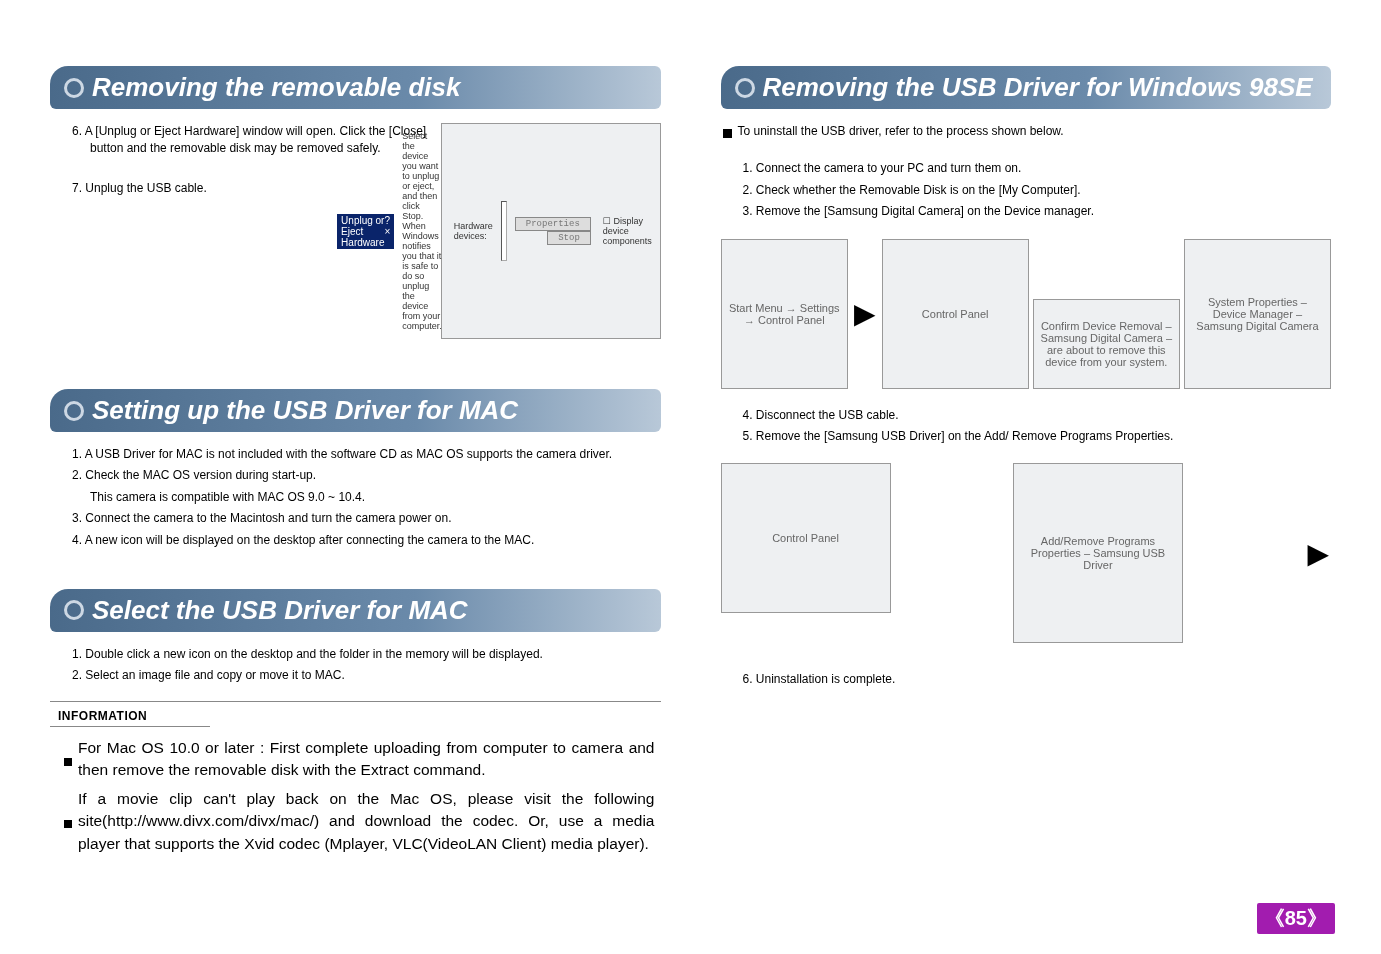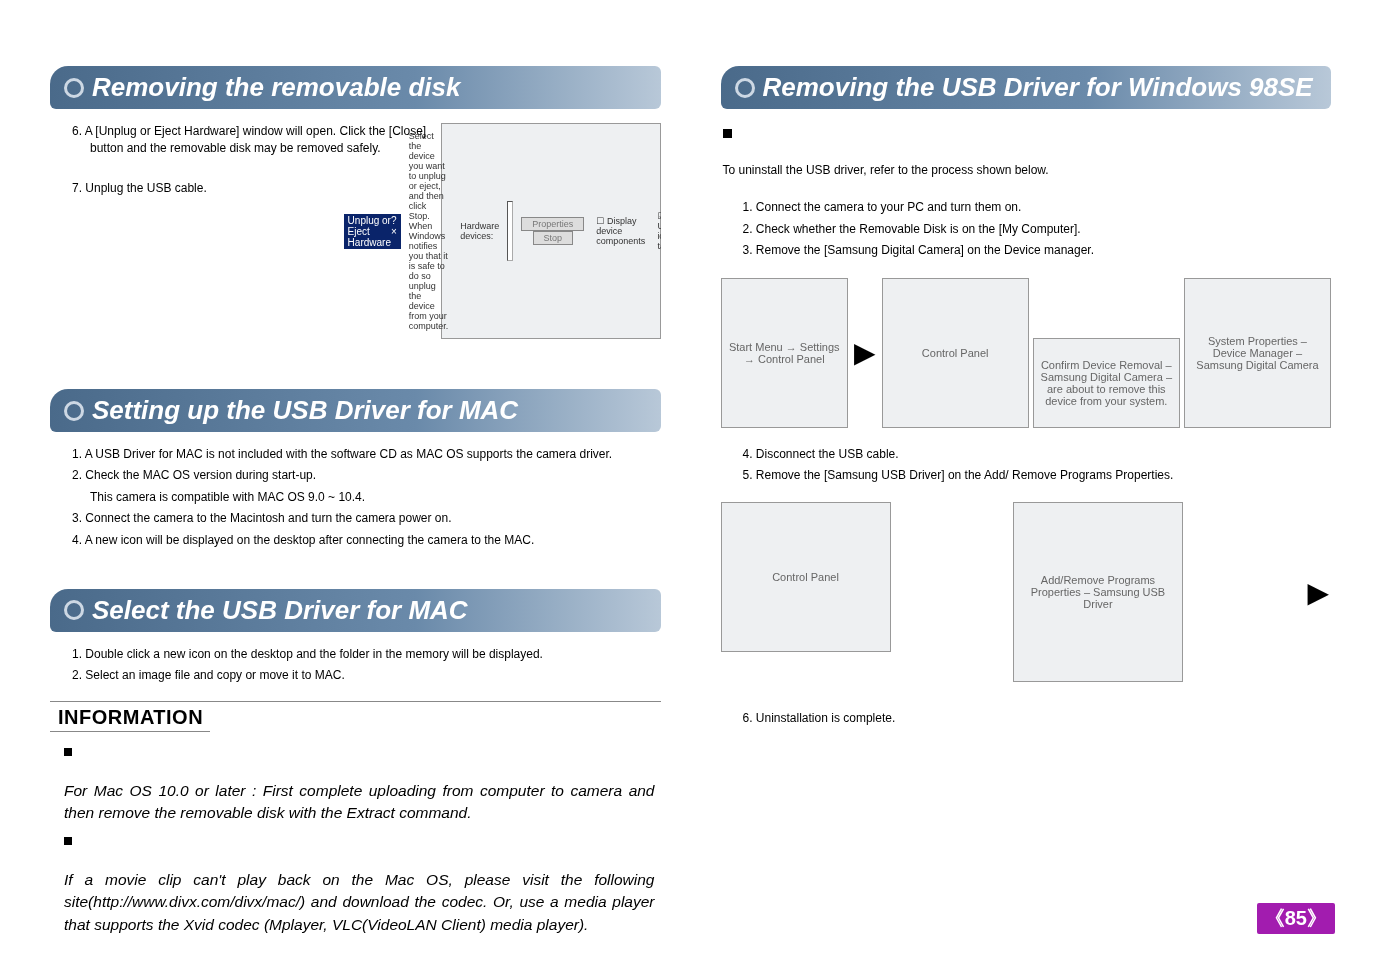--- a/index.html
+++ b/index.html
@@ -53,24 +53,23 @@
     padding-left: 26px;
     text-indent: -18px;
     margin-left: 14px;
   }
   .sub {
     padding-left: 40px;
     text-indent: 0;
   }
   .bullet-row {
     display: flex;
-    gap: 24px;
+    gap: 6px;
     padding-left: 8px;
     margin-bottom: 6px;
-    flex-direction: column;
   }
   .bullet-dot {
     width: 8px; height: 8px; background: #000; border-radius: 0; flex: 0 0 8px; margin-top: 6px;
   }
   .bullet-sq {
     width: 9px; height: 9px; background: #000; flex: 0 0 9px; margin-top: 6px;
   }
   .info-box {
     border: 1px solid #888;
     border-left: none;
@@ -78,30 +77,30 @@
     border-bottom: none;
     margin-top: 16px;
   }
   .info-title-wrap {
     border-bottom: 1px solid #888;
     width: 160px;
     padding: 4px 8px 2px 8px;
   }
   .info-title {
     font-weight: bold;
-    font-size: 20px;
+    font-size: 12px;
     letter-spacing: 0.5px;
   }
   .info-body {
     padding: 10px 6px 0 6px;
     font-size: 15.5px;
     line-height: 1.45;
     text-align: justify;
   }
-  .info-body .bullet-row { align-items: flex-start; font-style: italic; }
+  .info-body .bullet-row { align-items: center; }
   .screenshot-placeholder {
     background: #eef0f2;
     border: 1px solid #999;
     display: flex;
     align-items: center;
     justify-content: center;
     color: #666;
     font-size: 11px;
     text-align: center;
     flex-direction: row;
@@ -145,21 +144,21 @@
     color: #333;
   }
   .btn-like {
     display: inline-block;
     border: 1px solid #888;
     background: #ddd;
     font-size: 9px;
     padding: 1px 10px;
     color: #777;
   }
-  .row-right { width:100%; text-align:center; padding:2px 4px; }
+  .row-right { width:100%; text-align:right; padding:2px 4px;font-family:Liberation Mono, monospace; }
   .small-line { font-size: 9px; color:#333; text-align:left; width:100%; padding:1px 4px; }
   .multi-screens {
     display: flex;
     justify-content: space-between;
     gap: 4px;
     margin: 18px 0 18px 0;
   }
   .arrow {
     font-size: 28px;
     color: #000;

